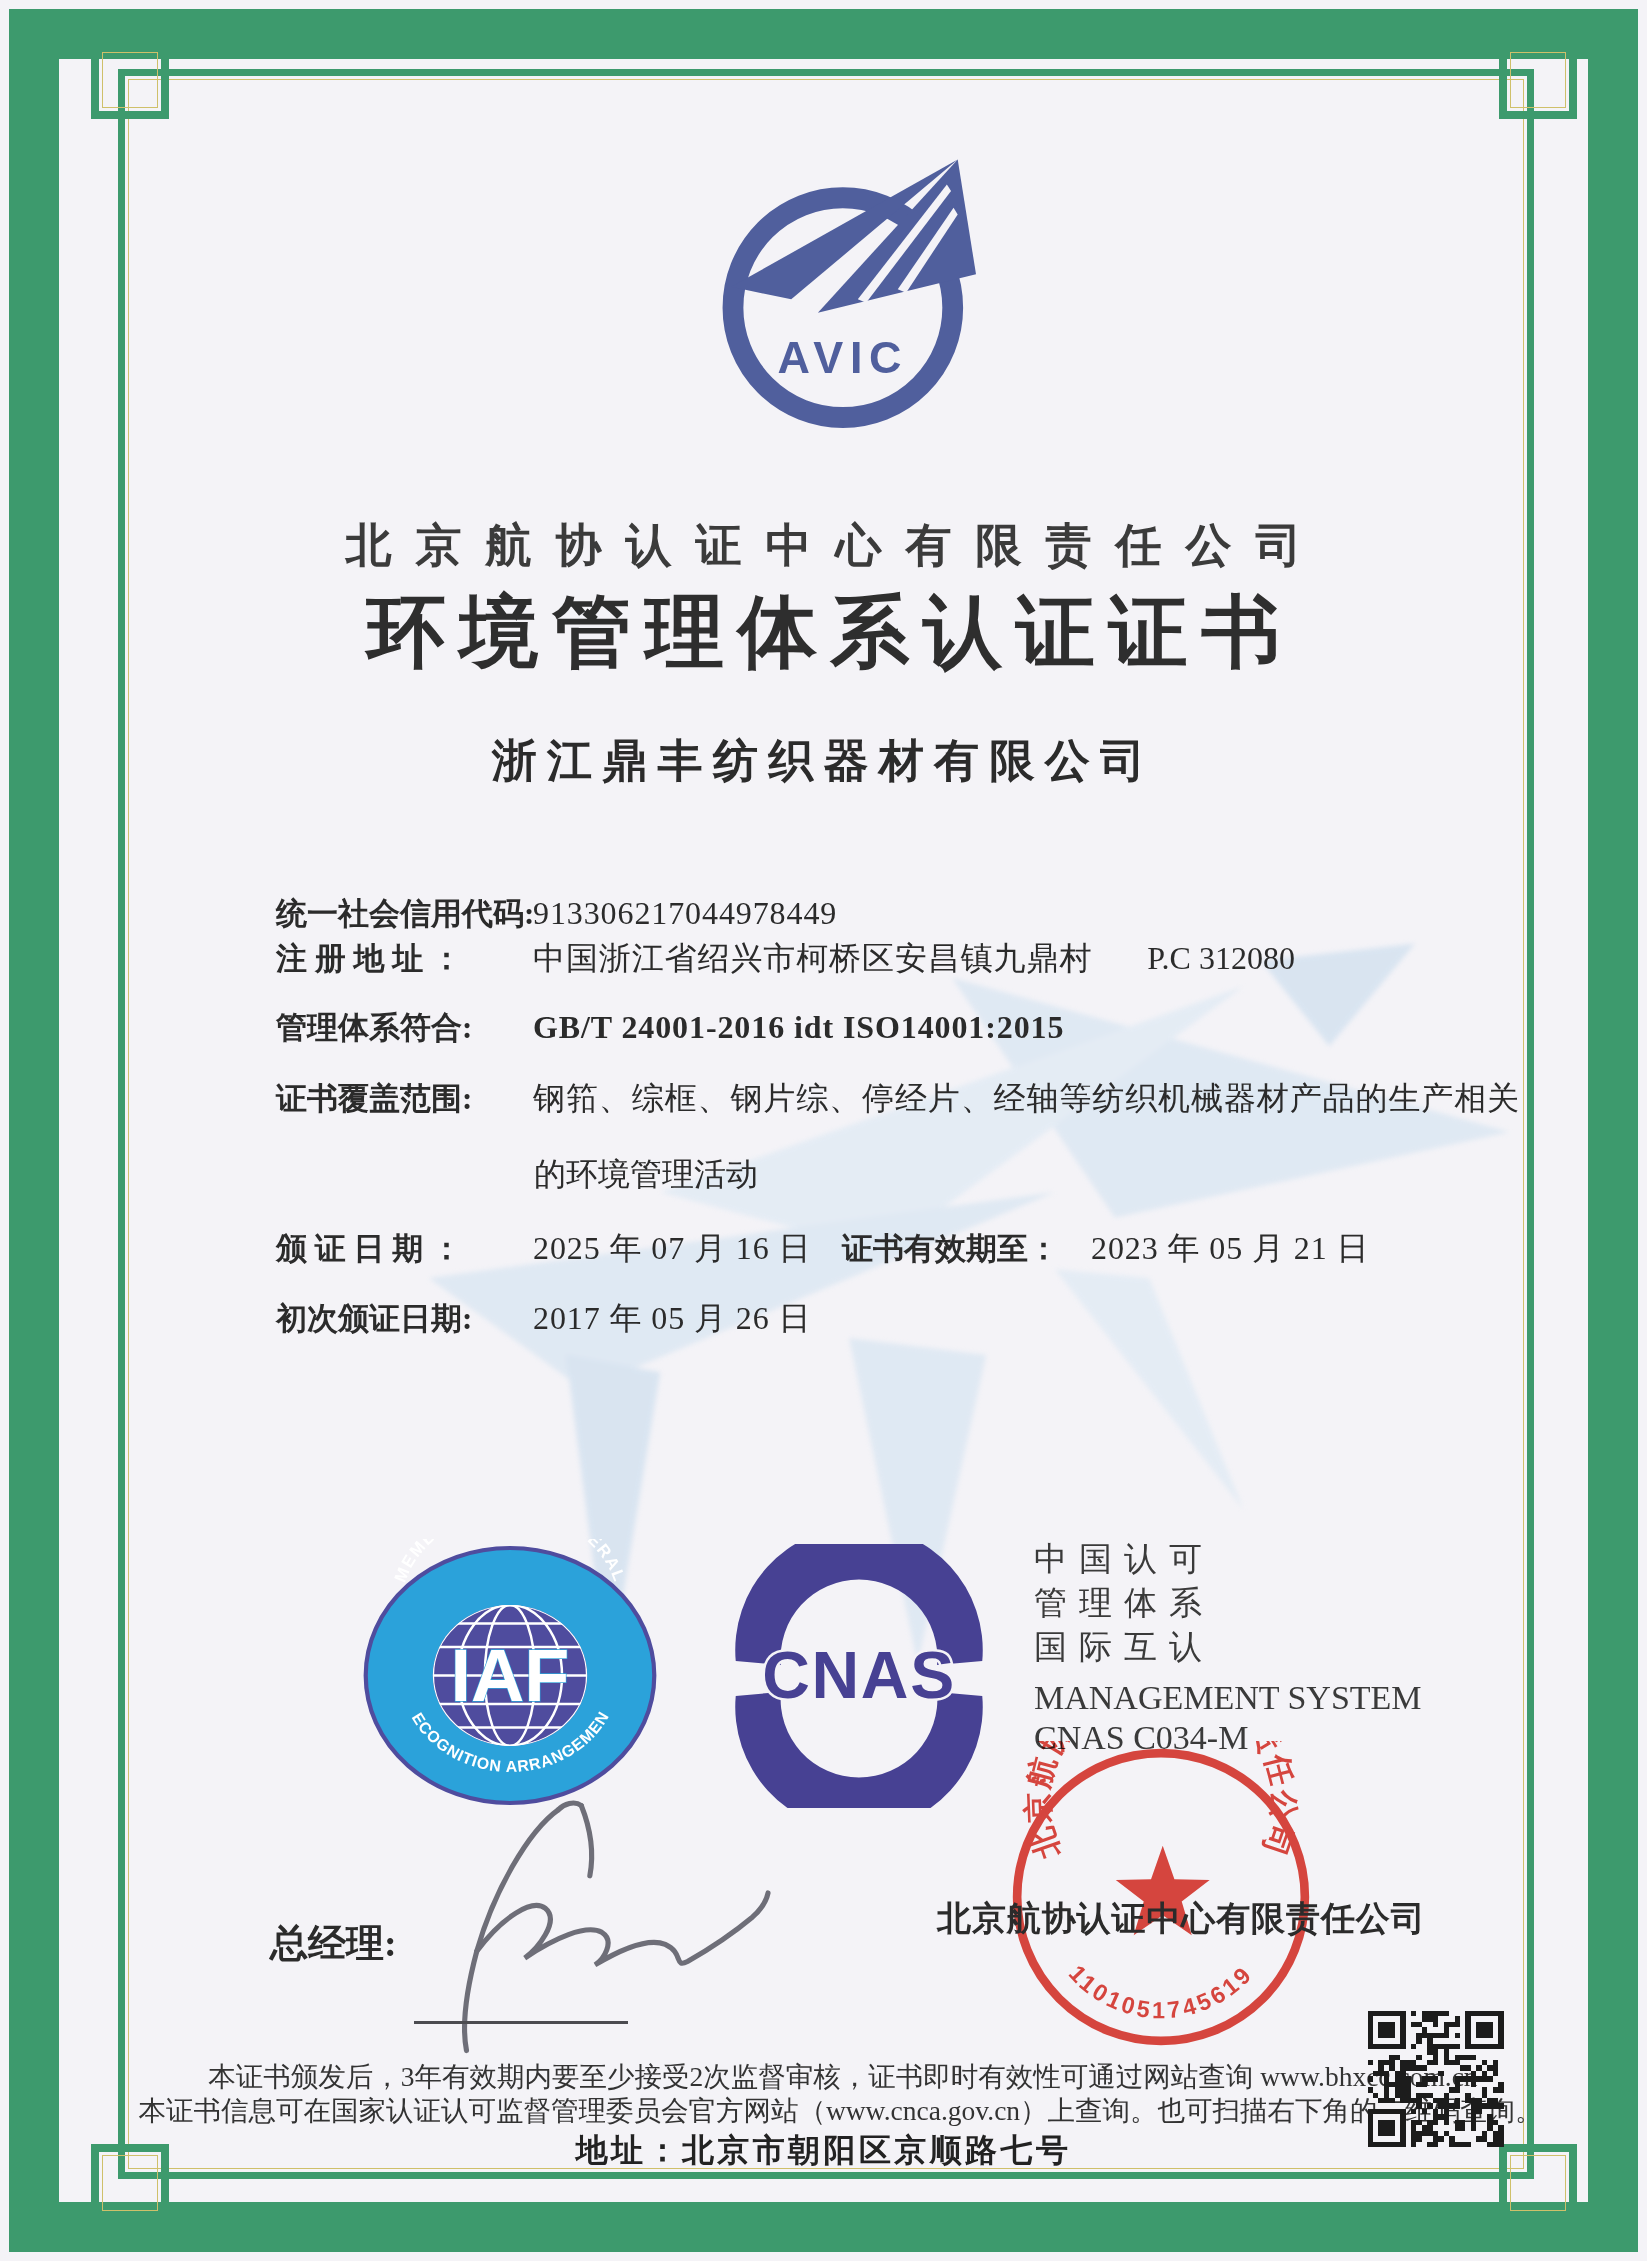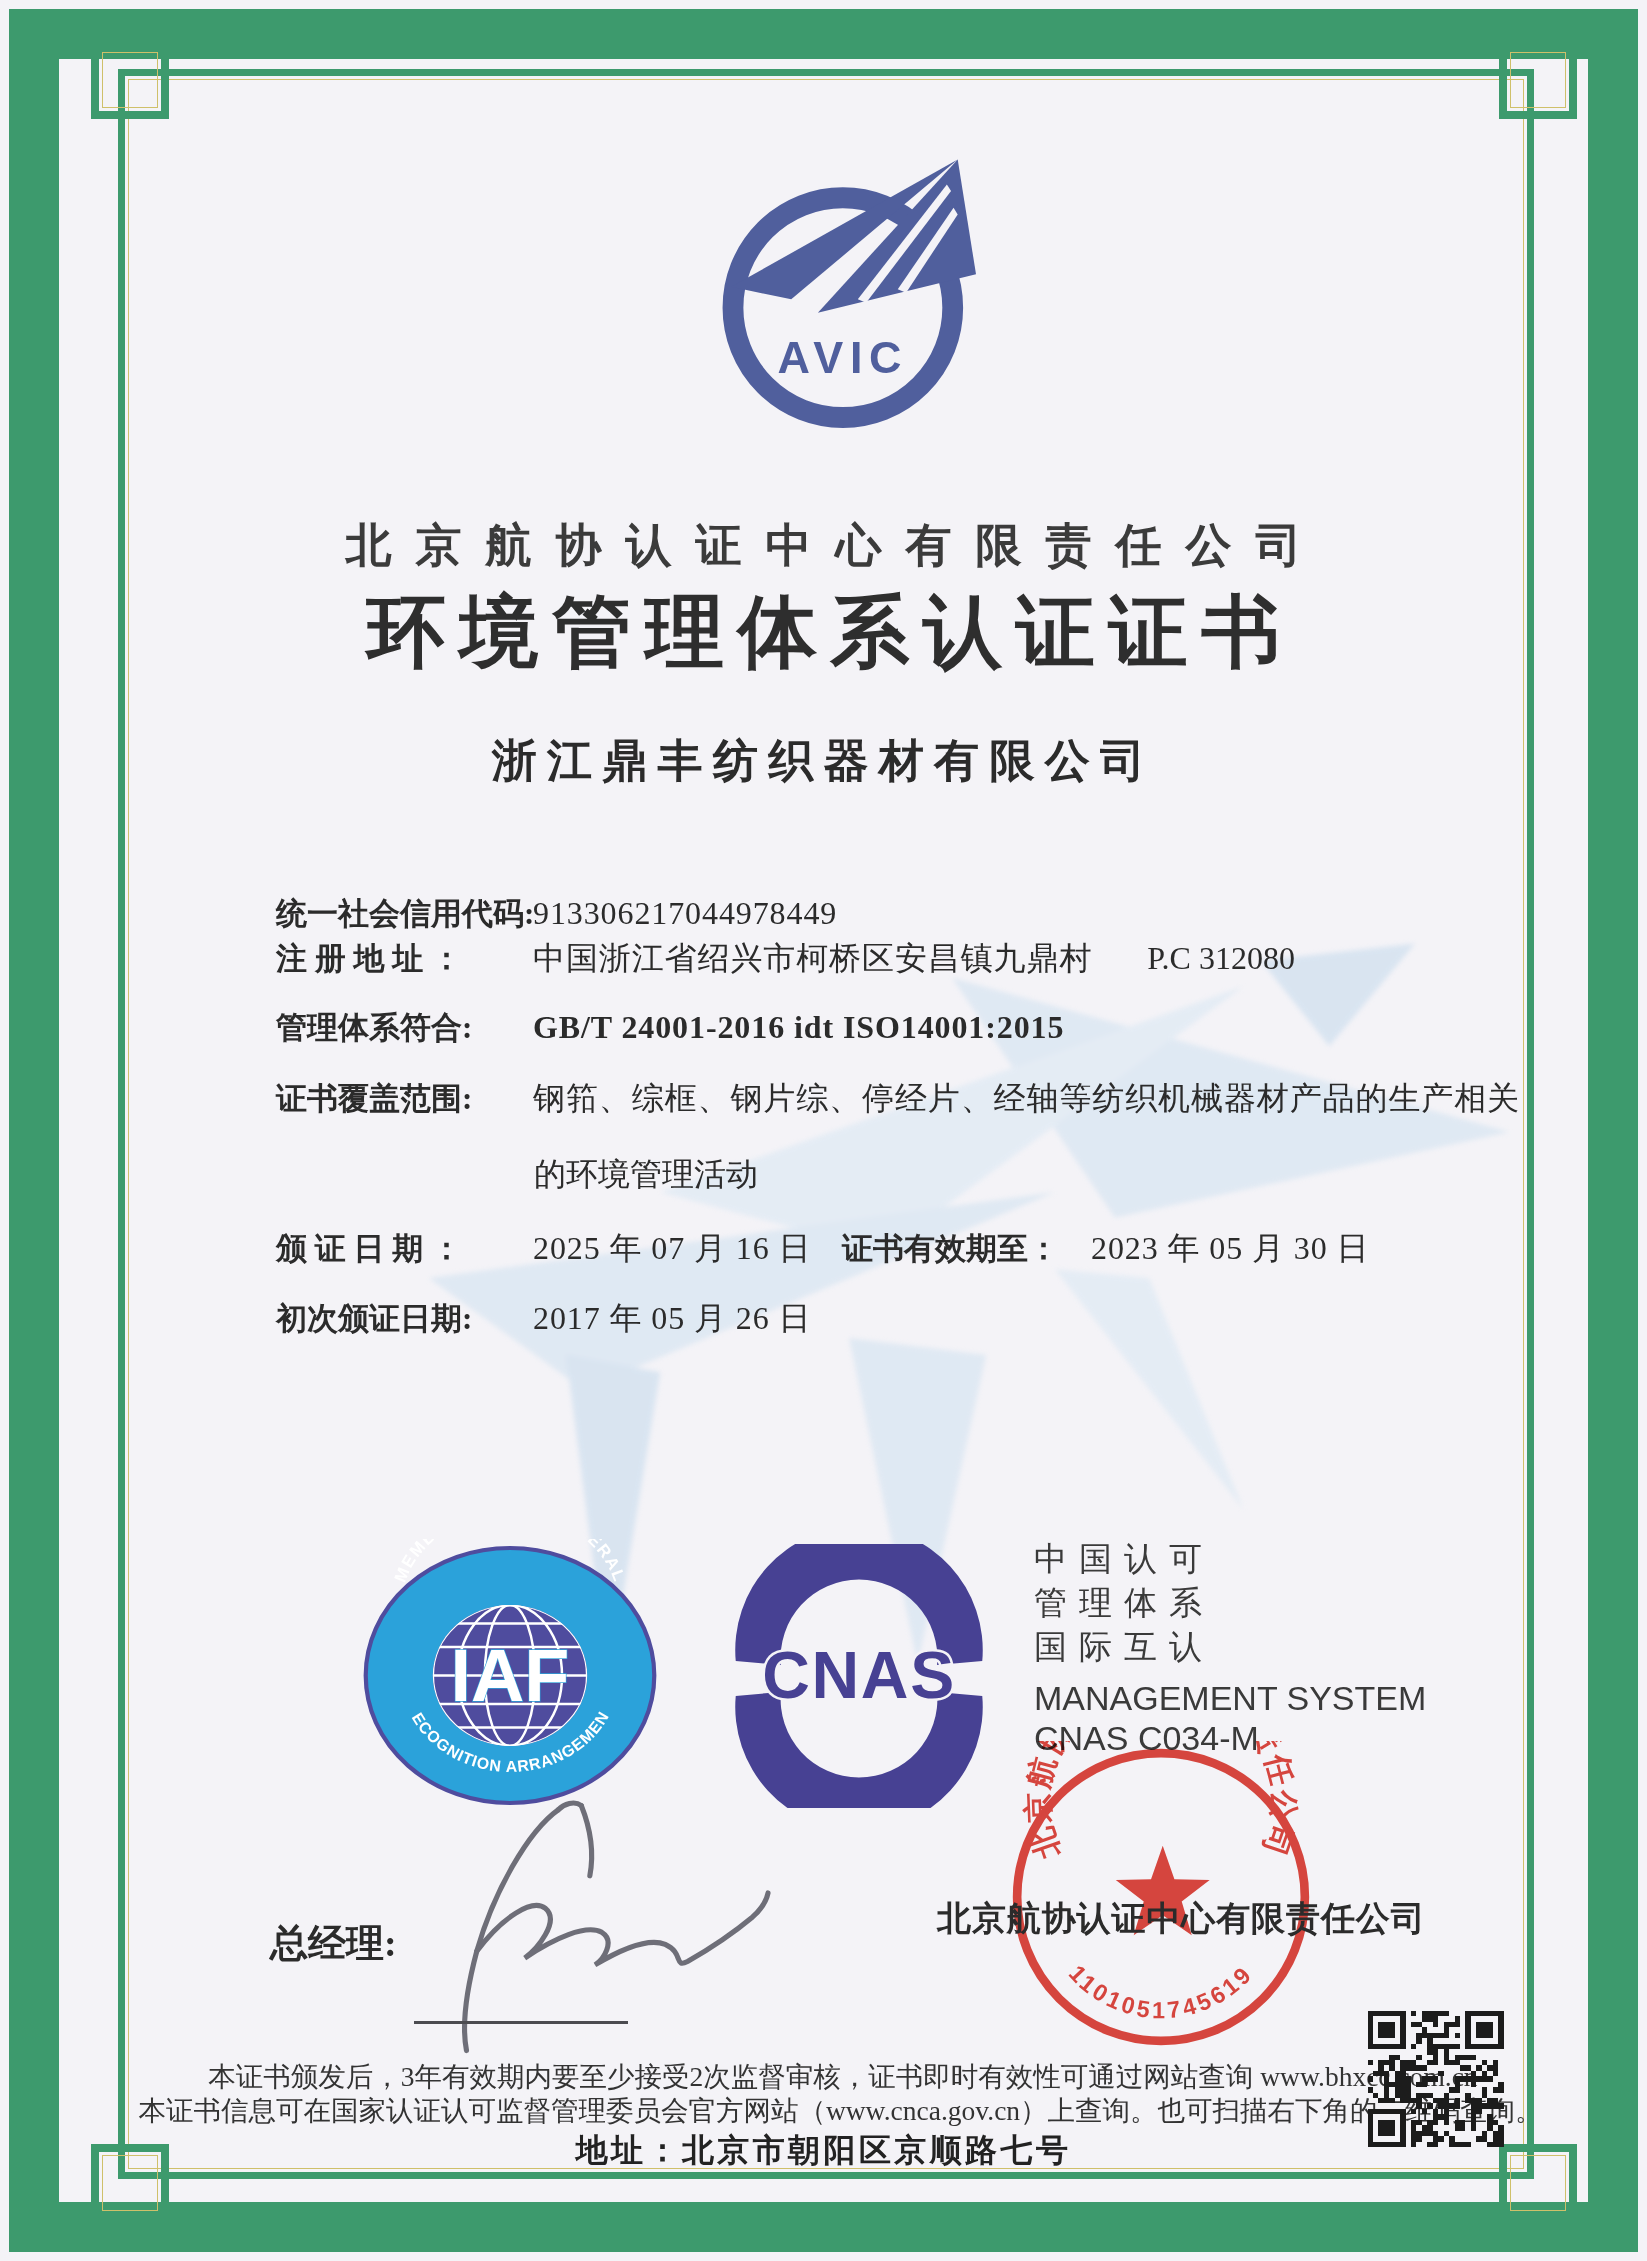--- a/index.html
+++ b/index.html
@@ -48,21 +48,21 @@
   .r1{top:803px;} .r2{top:873px;margin-top:20px;} .r3{top:937px;} .r4{top:1007px;}
   .r5{top:1077px;} .scope2{left:534px;top:1153px;font-size:32px;}
   .r6{top:1227px;} .r7{top:1297px;}
   .lbl2{width:249px;font-weight:bold;font-size:31px;white-space:pre;flex:none;}
   .v1{width:309px;flex:none;}
   
   .iaf-logo{left:359px;top:1539px;width:302px;height:273px;}
   .cnas-logo{left:727px;top:1544px;width:264px;height:264px;}
   .accr-text{left:1034px;top:1537px;width:480px;}
   .accr-cn{font-size:33px;letter-spacing:12px;line-height:44px;color:#3a3a3a;}
-  .accr-en{font-family:Liberation Sans, sans-serif;font-size:34px;
+  .accr-en{font-family:Liberation Serif, serif;font-size:34px;
     line-height:40px;color:#3a3a3a;letter-spacing:0;}
   .accr-en.first{margin-top:8.6px;}
   
   .gm-label{left:270px;top:1918px;font-size:38px;font-weight:bold;}
   .signature{left:365px;top:1797px;width:412px;height:257px;}
   .sig-line{left:414px;top:2021px;width:214px;height:3.4px;background:#4b4b50;}
   .issuer-name{left:937px;top:1896px;font-size:34px;font-weight:bold;letter-spacing:0.9px;
     white-space:nowrap;z-index:6;}
   .stamp{left:1005px;top:1741px;width:312px;height:312px;z-index:5;mix-blend-mode:multiply;opacity:.93;}
   .qr{left:1367px;top:2011px;width:137px;height:136px;z-index:4;}
@@ -128,21 +128,21 @@
   </div>
   <div class="row r5">
     <span class="lbl">证书覆盖范围:</span>
     <span class="val">钢筘、综框、钢片综、停经片、经轴等纺织机械器材产品的生产相关</span>
   </div>
   <div class="abs scope2">的环境管理活动</div>
   <div class="row r6">
     <span class="lbl">颁 证 日 期 ：</span>
     <span class="val v1">2025 年 07 月 16 日</span>
     <span class="lbl2">证书有效期至：</span>
-    <span class="val">2023 年 05 月 30 日</span>
+    <span class="val">2023 年 05 月 21 日</span>
   </div>
   <div class="row r7">
     <span class="lbl">初次颁证日期:</span>
     <span class="val">2017 年 05 月 26 日</span>
   </div>
 
   <svg class="abs iaf-logo" viewBox="0 0 360 320">
     <defs>
       <path id="iafTop" d="M 58 120.7 A 130 115 0 1 1 302 120.7"></path>
       <path id="iafBot" d="M 62.2 208.6 A 130 115 0 0 0 297.8 208.6"></path>

